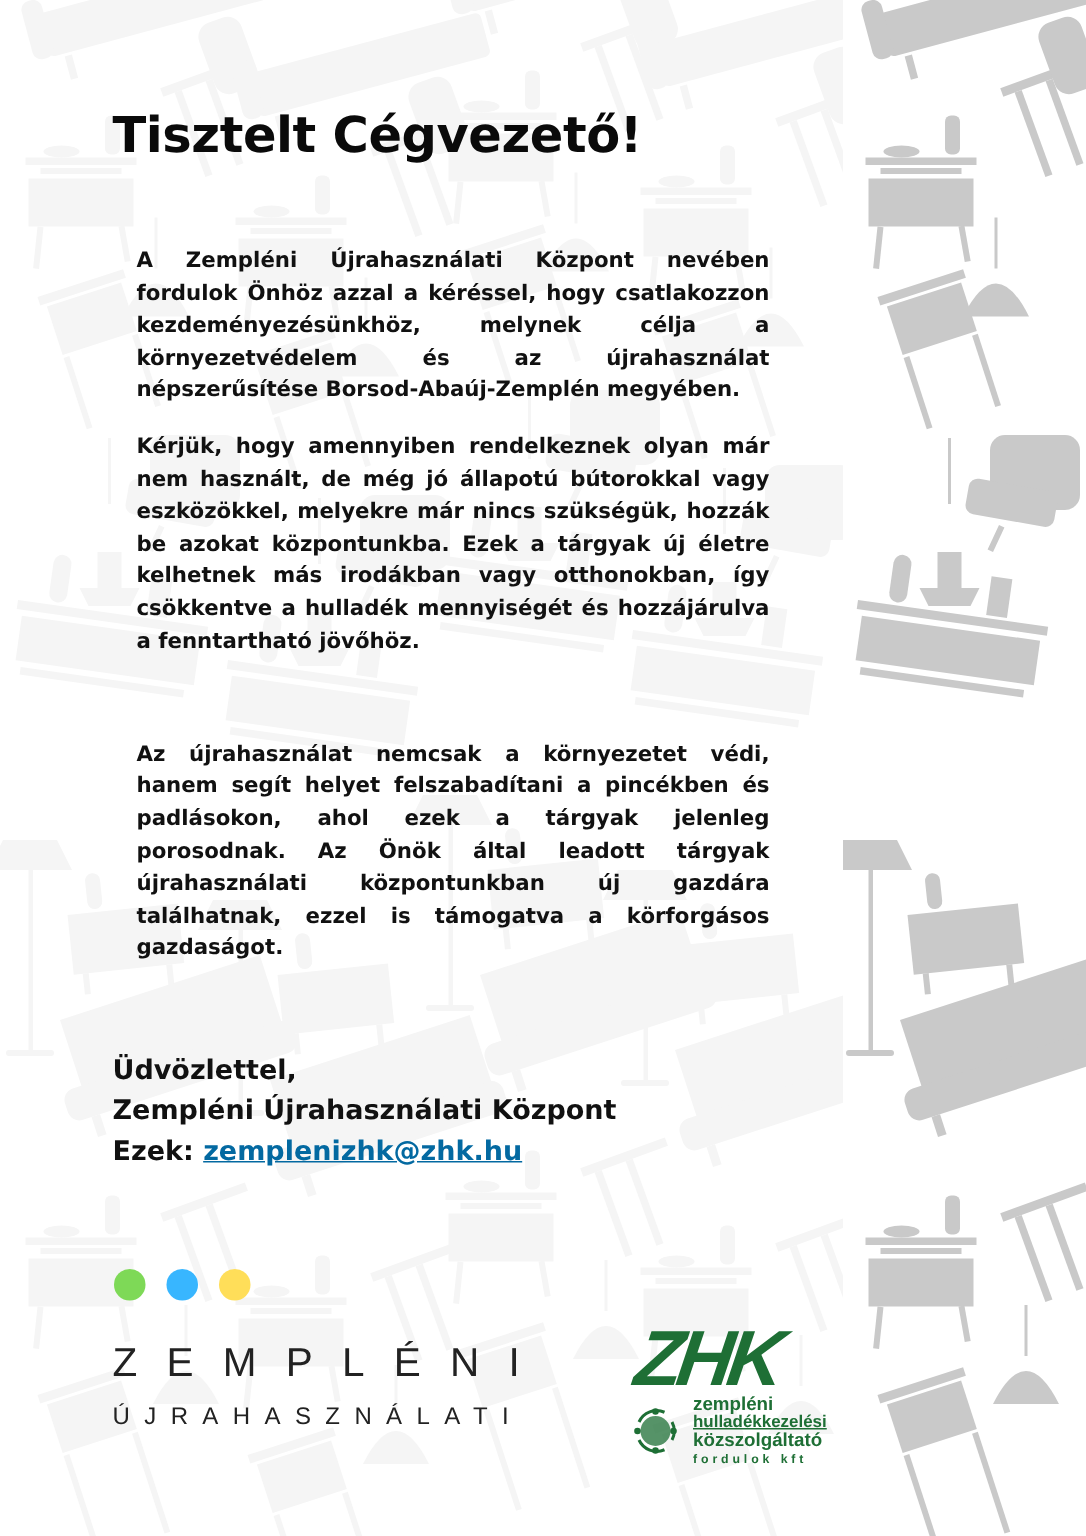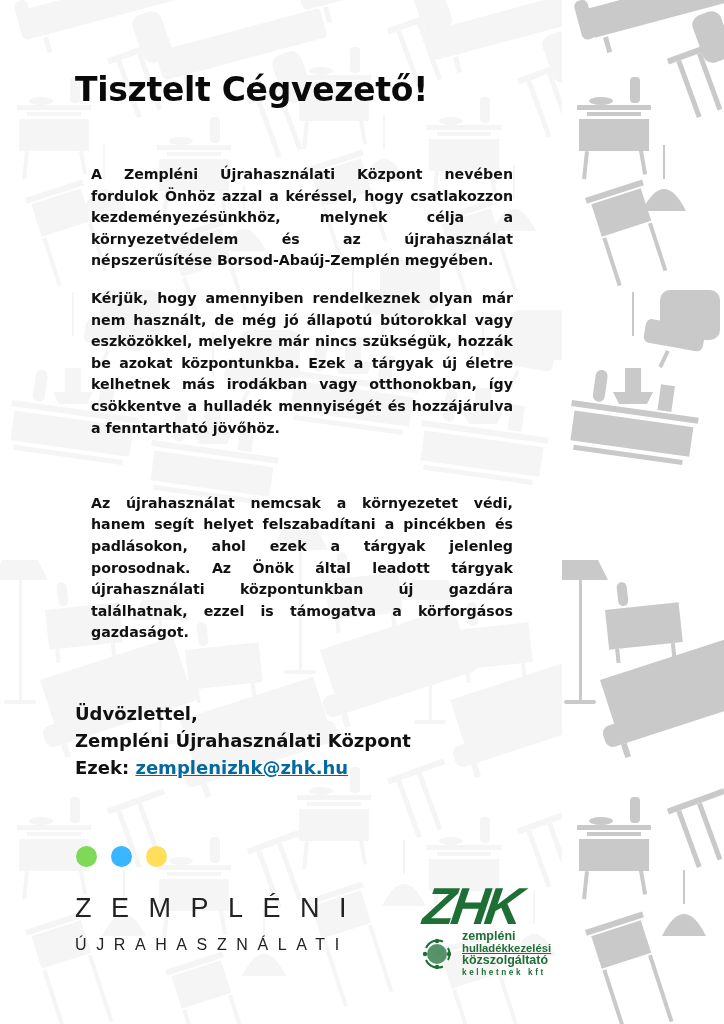--- a/index.html
+++ b/index.html
@@ -228,17 +228,17 @@
         <path d="M23 29.5 A13 13 0 0 1 6 23" fill="none" stroke="currentColor" stroke-width="2"></path>
         <circle cx="5" cy="17" r="2.2" fill="currentColor"></circle>
         <circle cx="29" cy="17" r="2.2" fill="currentColor"></circle>
         <circle cx="17" cy="4" r="2.2" fill="currentColor"></circle>
         <circle cx="17" cy="30" r="2.2" fill="currentColor"></circle>
       </svg>
       <div class="zhk-text">
         <div class="l1">zempléni</div>
         <div class="l2">hulladékkezelési</div>
         <div class="l3">közszolgáltató</div>
-        <div class="l4">kelhetnek kft</div>
+        <div class="l4">fordulok kft</div>
       </div>
     </div>
   </div>
 </div>
 
 </body></html>

